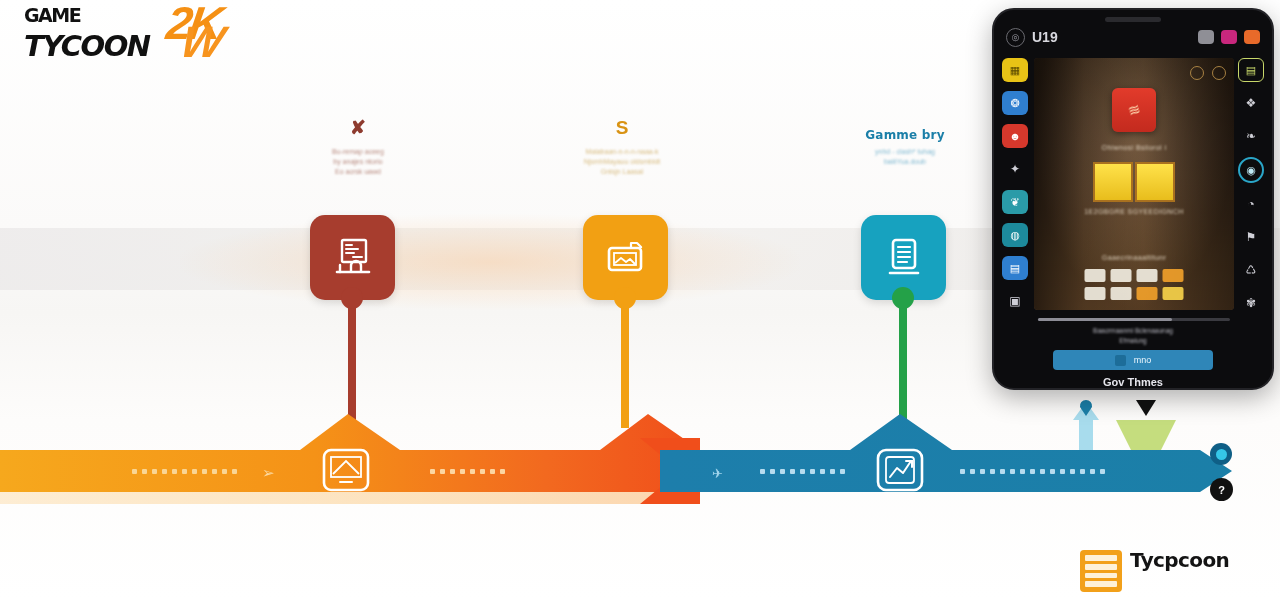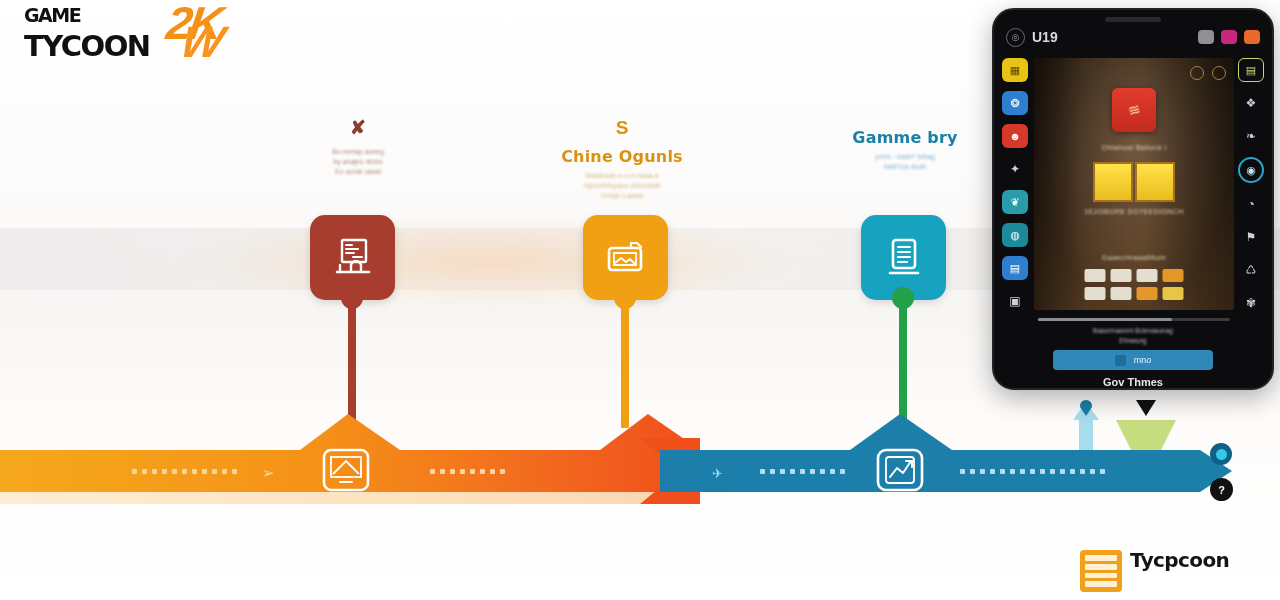--- a/index.html
+++ b/index.html
@@ -39,30 +39,30 @@
     position: absolute; right: 2px; top: 20px;
     font-size: 44px; font-weight: 700; font-style: italic;
     color: #f7941e; line-height: .9; transform: skewX(-12deg);
   }
   .logo-tl .l1, .logo-tl .l2 {
     position: absolute; left: 8px; color: #111;
     font-weight: 700; letter-spacing: -1.5px;
     font-family: "DejaVu Sans", sans-serif;
   }
   .logo-tl .l1 { top: 2px; font-size: 19px; }
-  .logo-tl .l2 { top: 27px; font-size: 29px; }
+  .logo-tl .l2 { top: 27px; font-size: 29px; font-style: italic; }
 
   
   .col-label { position: absolute; width: 210px; text-align: center; }
   .col-label .cap-icon {
     font-size: 19px; font-weight: 700; line-height: 1;
     margin: 0 auto 10px; display: block;
   }
   .col-label .title {
-    font-size: 16px; font-weight: 600; letter-spacing: .2px;
+    font-size: 12px; font-weight: 600; letter-spacing: .2px;
     font-family: "DejaVu Sans", sans-serif;
     filter: blur(.35px);
   }
   .col-label .sub {
     margin-top: 5px; font-size: 7px; line-height: 1.45;
     filter: blur(1.15px); opacity: .72;
   }
   .lbl-a { left: 253px; top: 118px; }
   .lbl-a .cap-icon, .lbl-a .title { color: #8e3b2f; }
   .lbl-a .sub { color: #9a5a4a; }
@@ -256,21 +256,20 @@
 
   <div class="col-label lbl-a">
     <span class="cap-icon">✘</span>
     <div class="sub" style="white-space:pre-line">Bu-remap aceeg
 by anajes ntorio
 Eo acrsk uawd</div>
   </div>
 
   <div class="col-label lbl-b">
     <span class="cap-icon">S</span>
-    <div class="title">Chine Ogunls</div>
     <div class="sub" style="white-space:pre-line">Malabaan-n-n-n-naaa-k
 NjsmhMayauu oldsmbldt
 Gnlsjn    Laasal</div>
   </div>
 
   <div class="col-label lbl-c">
     <div class="title">Gamme bry</div>
     <div class="sub" style="white-space:pre-line">ynhd - clash* tuhag
 baiiiYua.doub</div>
   </div>

